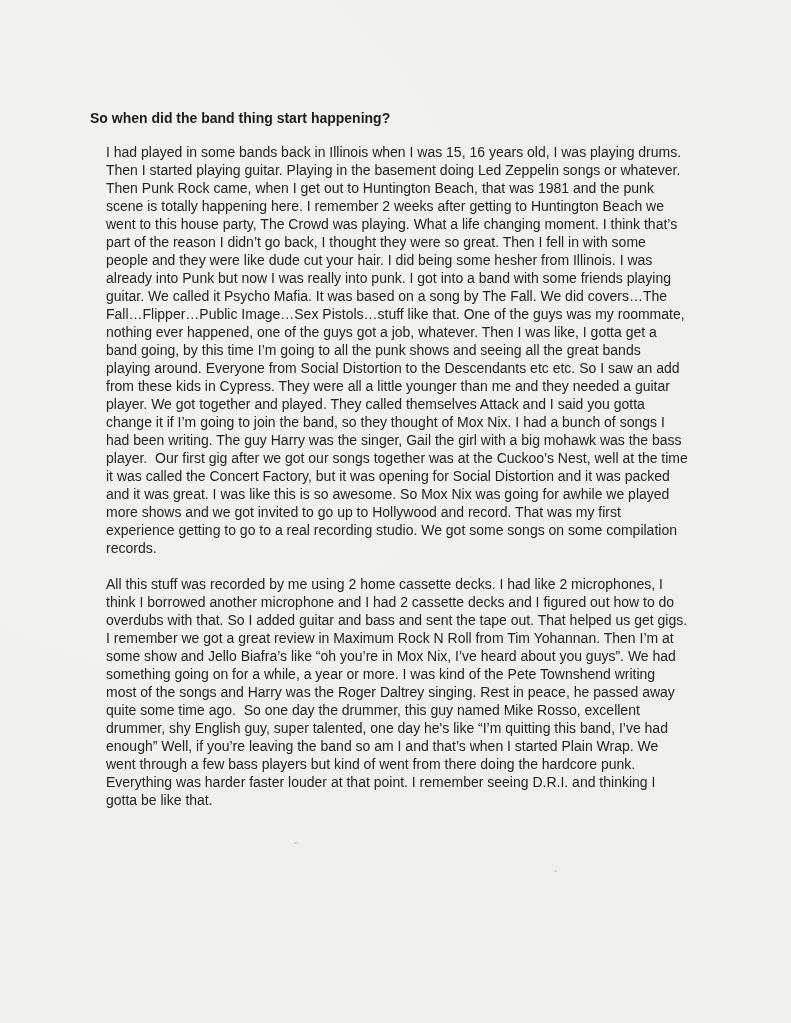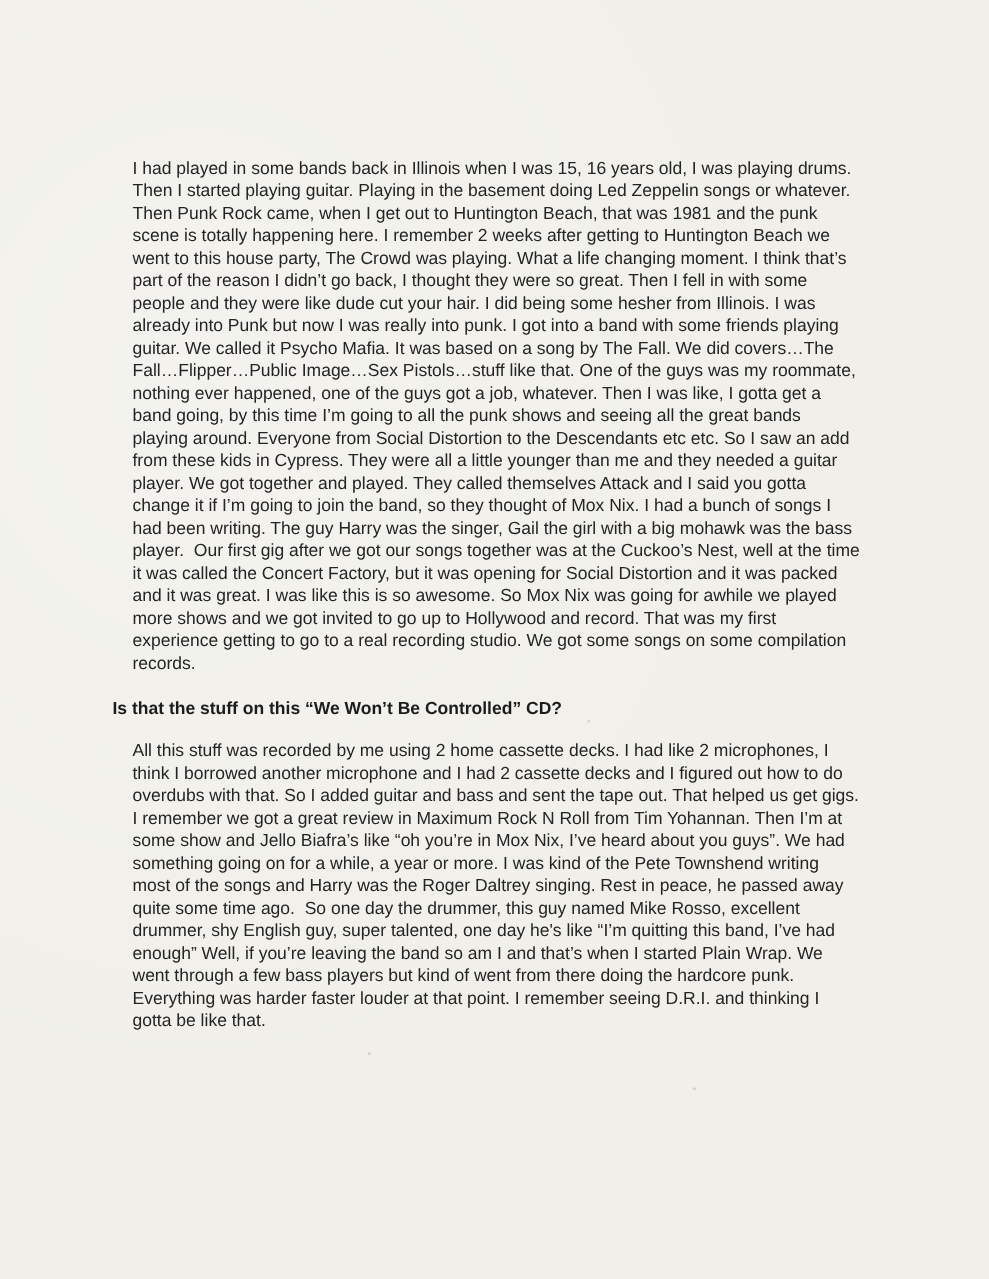--- a/index.html
+++ b/index.html
@@ -59,22 +59,22 @@
 <body>
 
 <div class="paper">
   <div class="speck s1"></div>
   <div class="speck s2"></div>
   <div class="speck s3"></div>
 
   <div class="content">
 
     <div class="qa-section">
+      <h2 class="question">So when did the band thing start happening?</h2>
       <p class="answer">I had played in some bands back in Illinois when I was 15, 16 years old, I was playing drums. Then I started playing guitar. Playing in the basement doing Led Zeppelin songs or whatever. Then Punk Rock came, when I get out to Huntington Beach, that was 1981 and the punk scene is totally happening here. I remember 2 weeks after getting to Huntington Beach we went to this house party, The Crowd was playing. What a life changing moment. I think that’s part of the reason I didn’t go back, I thought they were so great. Then I fell in with some people and they were like dude cut your hair. I did being some hesher from Illinois. I was already into Punk but now I was really into punk. I got into a band with some friends playing guitar. We called it Psycho Mafia. It was based on a song by The Fall. We did covers…The Fall…Flipper…Public Image…Sex Pistols…stuff like that. One of the guys was my roommate, nothing ever happened, one of the guys got a job, whatever. Then I was like, I gotta get a band going, by this time I’m going to all the punk shows and seeing all the great bands playing around. Everyone from Social Distortion to the Descendants etc etc. So I saw an add from these kids in Cypress. They were all a little younger than me and they needed a guitar player. We got together and played. They called themselves Attack and I said you gotta change it if I’m going to join the band, so they thought of Mox Nix. I had a bunch of songs I had been writing. The guy Harry was the singer, Gail the girl with a big mohawk was the bass player.  Our first gig after we got our songs together was at the Cuckoo’s Nest, well at the time it was called the Concert Factory, but it was opening for Social Distortion and it was packed and it was great. I was like this is so awesome. So Mox Nix was going for awhile we played more shows and we got invited to go up to Hollywood and record. That was my first experience getting to go to a real recording studio. We got some songs on some compilation records.</p>
     </div>
 
     <div class="qa-section">
-      <h2 class="question">Is that the stuff on this “We Won’t Be Controlled” CD?</h2>
       <p class="answer">All this stuff was recorded by me using 2 home cassette decks. I had like 2 microphones, I think I borrowed another microphone and I had 2 cassette decks and I figured out how to do overdubs with that. So I added guitar and bass and sent the tape out. That helped us get gigs. I remember we got a great review in Maximum Rock N Roll from Tim Yohannan. Then I’m at some show and Jello Biafra’s like “oh you’re in Mox Nix, I’ve heard about you guys”. We had something going on for a while, a year or more. I was kind of the Pete Townshend writing most of the songs and Harry was the Roger Daltrey singing. Rest in peace, he passed away quite some time ago.  So one day the drummer, this guy named Mike Rosso, excellent drummer, shy English guy, super talented, one day he's like “I’m quitting this band, I’ve had enough” Well, if you’re leaving the band so am I and that’s when I started Plain Wrap. We went through a few bass players but kind of went from there doing the hardcore punk. Everything was harder faster louder at that point. I remember seeing D.R.I. and thinking I gotta be like that.</p>
     </div>
 
   </div>
 </div>
 
 </body></html>

